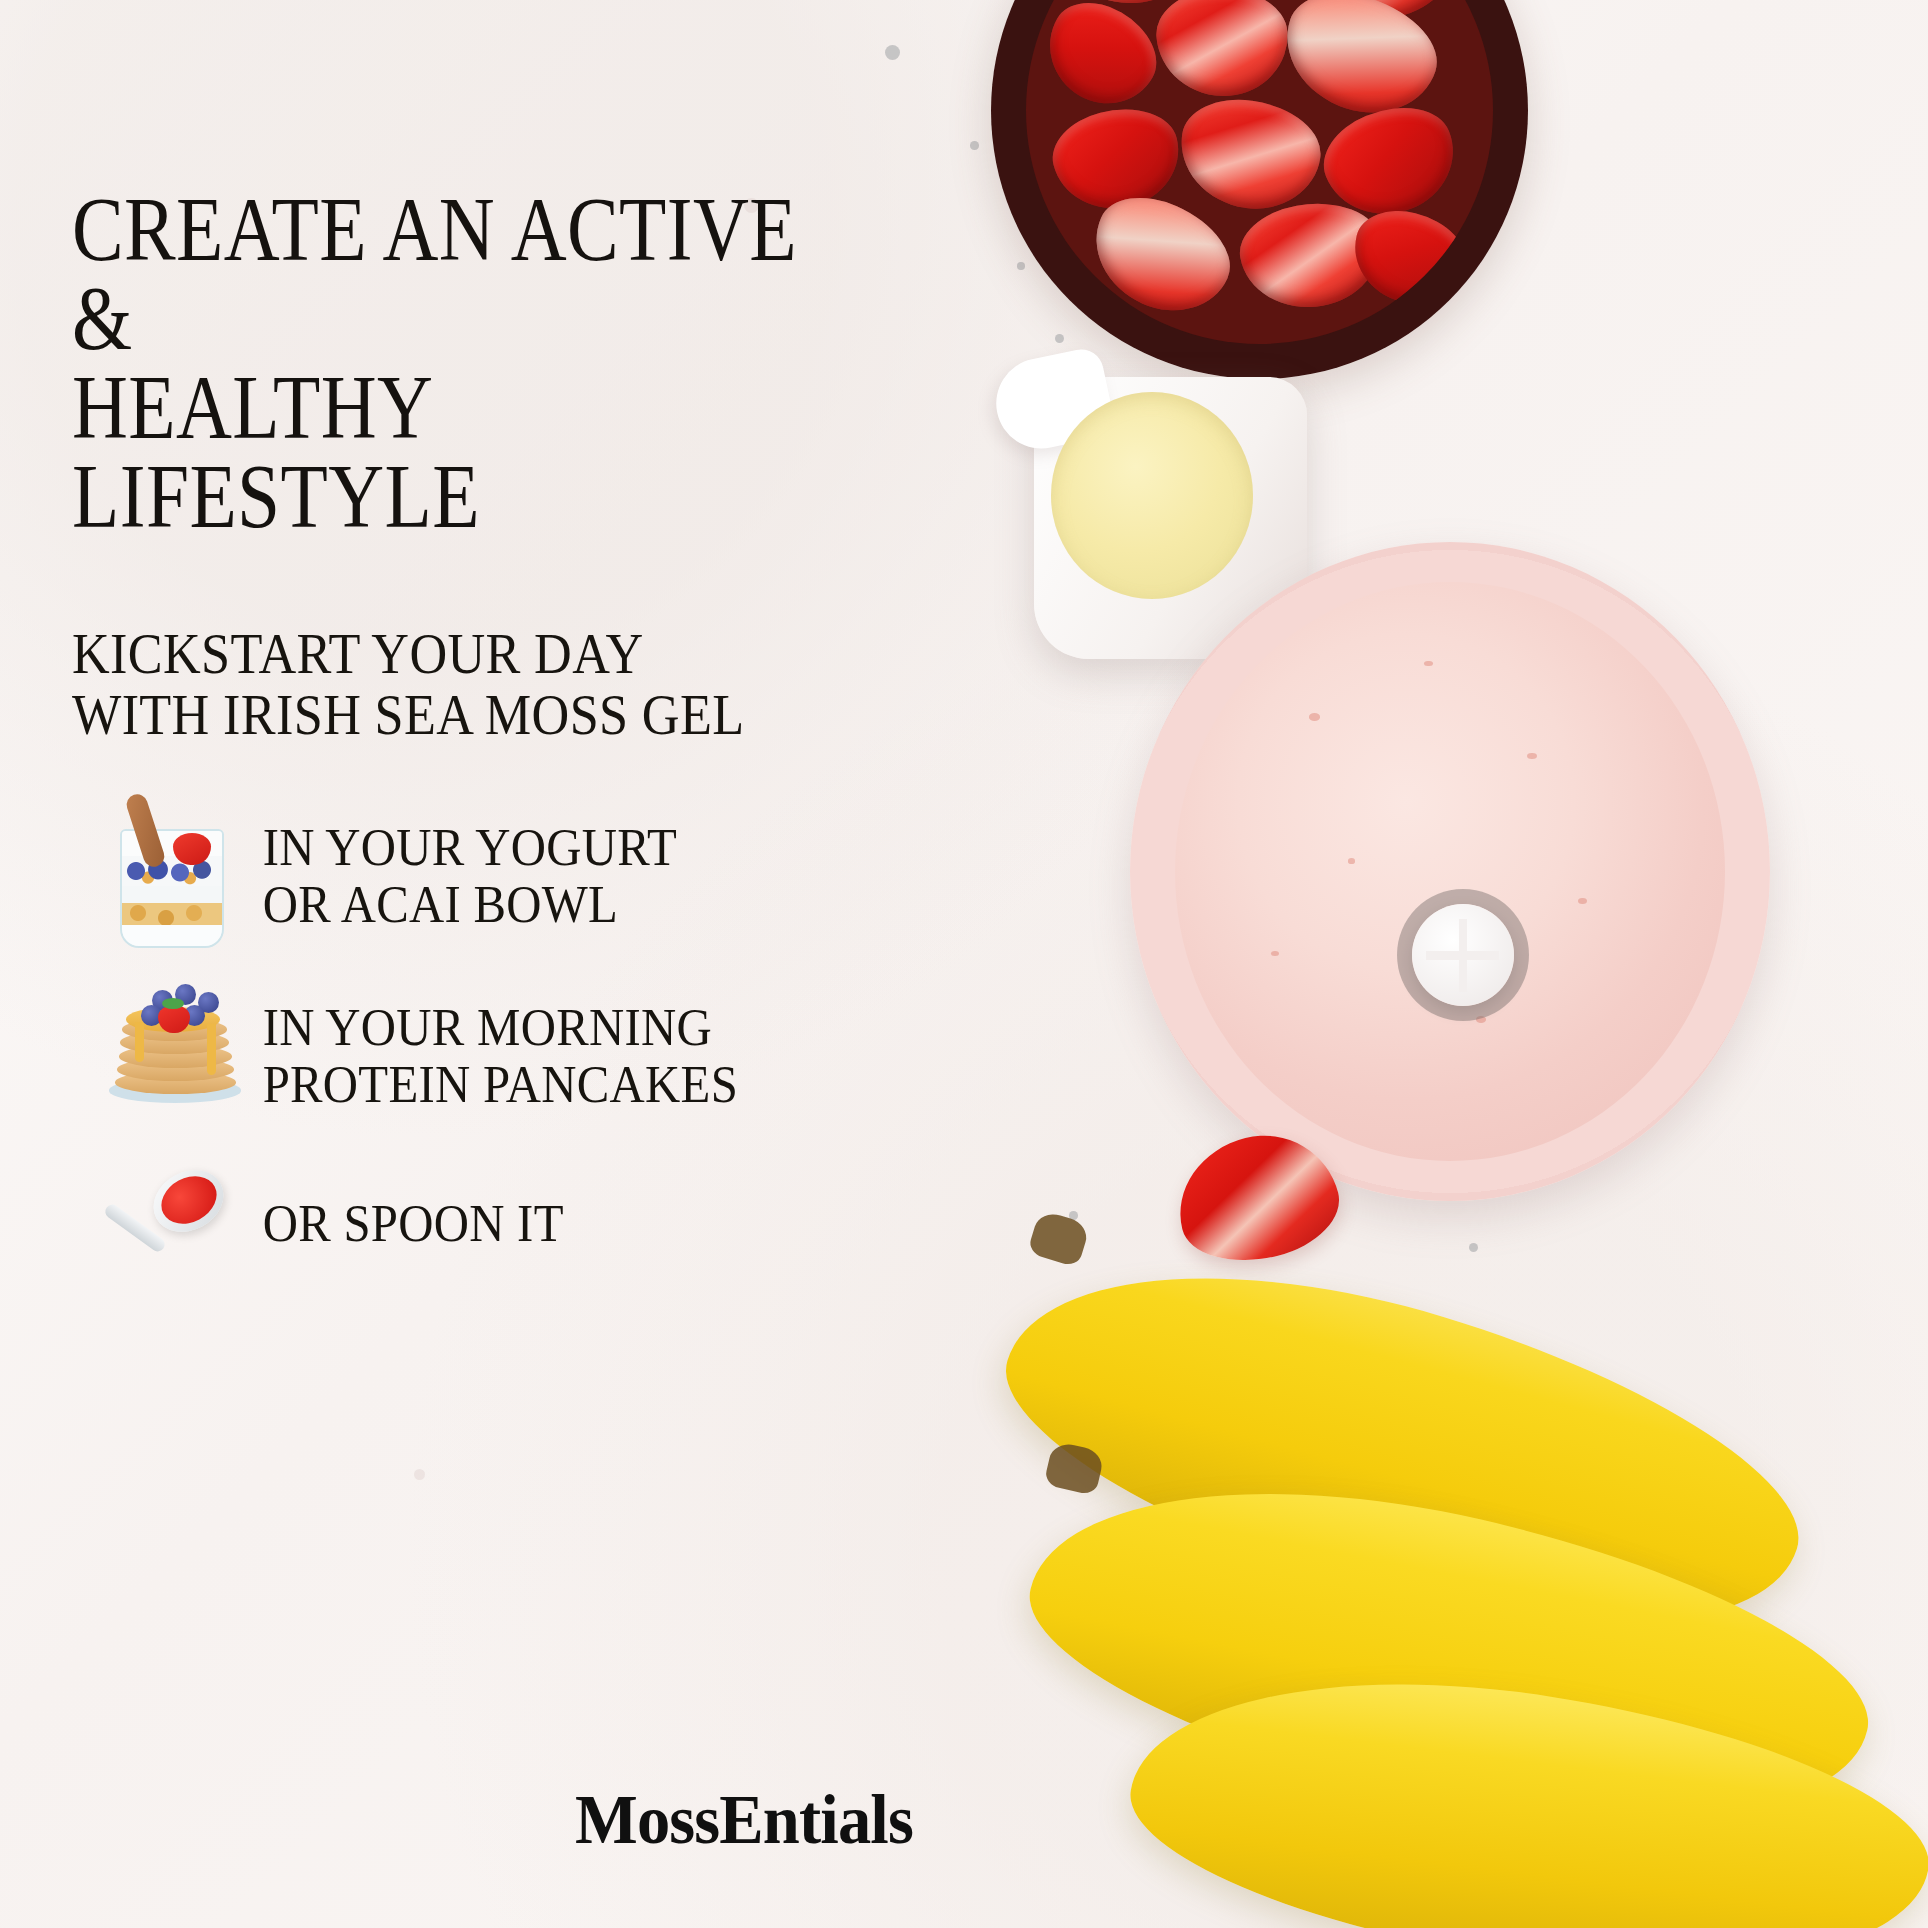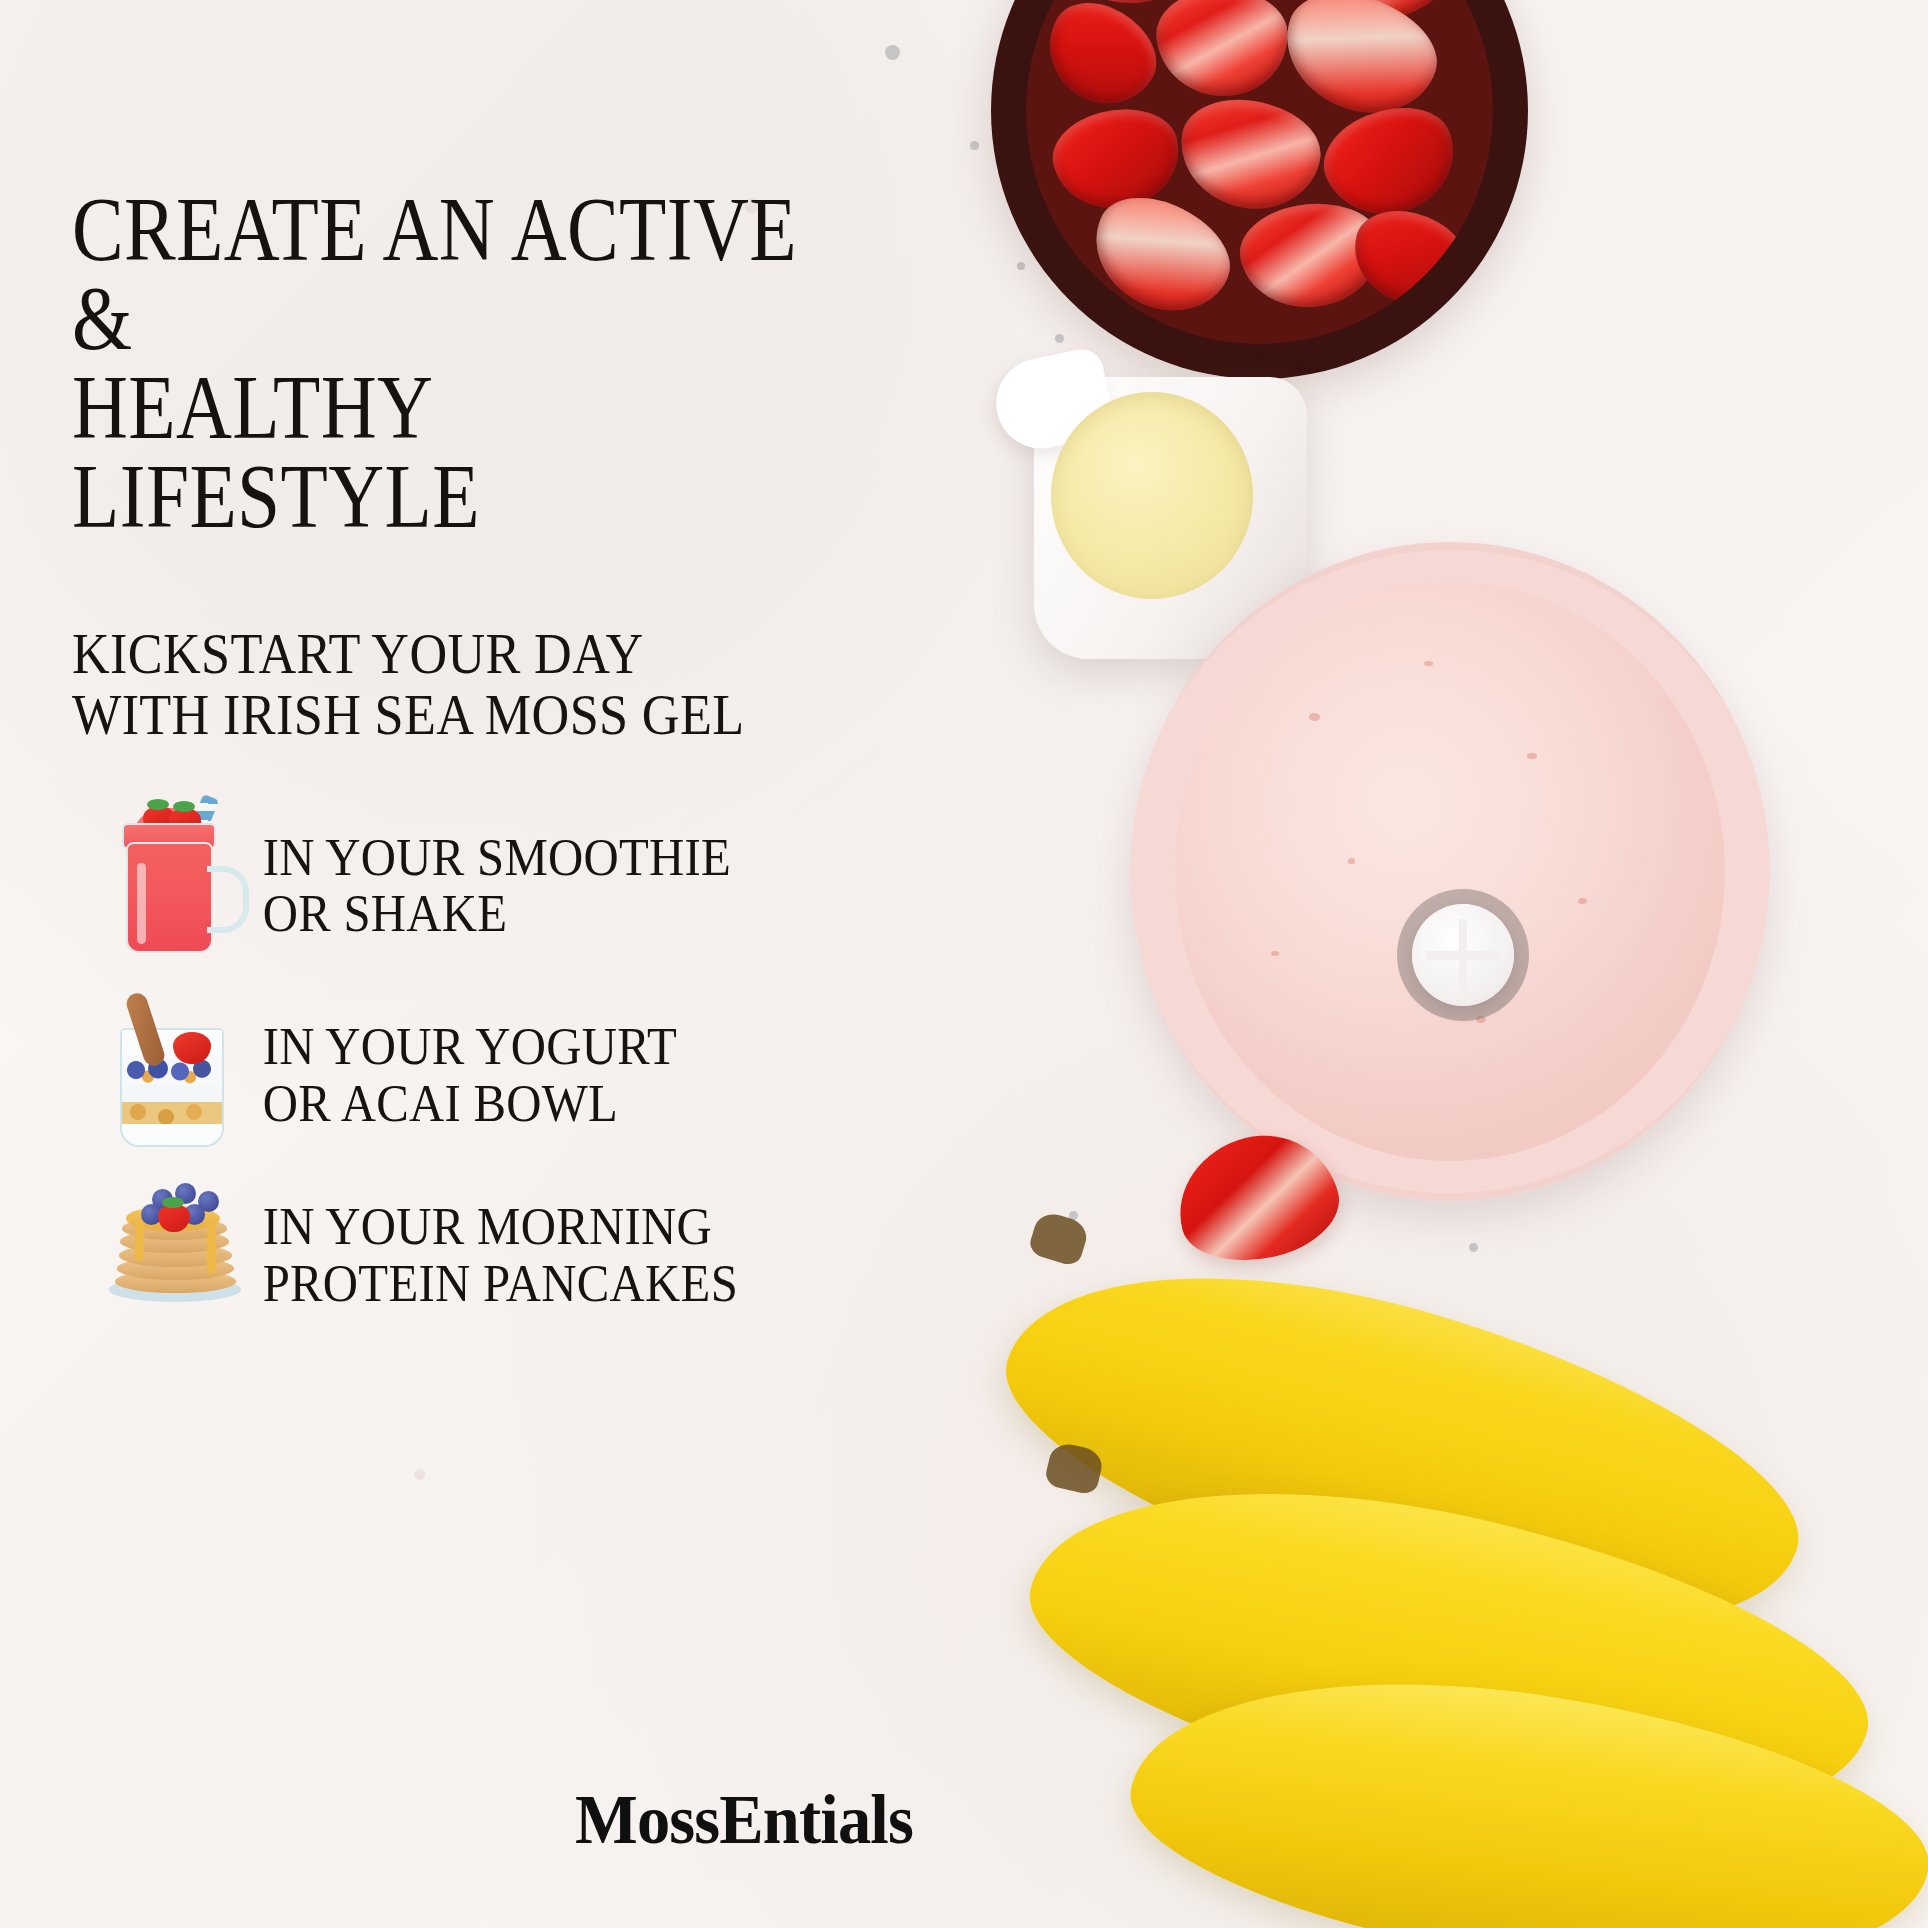--- a/index.html
+++ b/index.html
@@ -253,36 +253,20 @@
   <div class="content">
 
     <div class="headline">CREATE AN ACTIVE &amp;
 HEALTHY LIFESTYLE</div>
 
     <div class="subhead">KICKSTART YOUR DAY
 WITH IRISH SEA MOSS GEL</div>
 
     <div class="uses">
 
-      <div class="use-row r1">
-        <div class="icon-wrap">
-          <div class="ic">
-            <div class="straw"></div>
-            <div class="jar-dome"></div>
-            <div class="mini-berry" style="left:49px;top:13px;"></div>
-            <div class="mini-berry" style="left:75px;top:15px;"></div>
-            <div class="jar-lid"></div>
-            <div class="jar-body"></div>
-            <div class="jar-handle"></div>
-            <div class="jar-hl"></div>
-          </div>
-        </div>
-        <div class="use-text">IN YOUR SMOOTHIE
-OR SHAKE</div>
-      </div>
 
       <div class="use-row r2">
         <div class="icon-wrap">
           <div class="ic">
             <div class="glass">
               <div class="lay white1"></div>
               <div class="lay berries"></div>
               <div class="lay cream"></div>
               <div class="lay granola"></div>
               <div class="lay white2"></div>
@@ -313,20 +297,30 @@
             <div class="bb" style="left:104px;top:19px;"></div>
             <div class="bb" style="left:90px;top:32px;"></div>
             <div class="bb" style="left:47px;top:32px;"></div>
             <div class="mini-berry" style="left:64px;top:32px;"></div>
           </div>
         </div>
         <div class="use-text">IN YOUR MORNING
 PROTEIN PANCAKES</div>
       </div>
 
+      <div class="use-row r5">
+        <div class="icon-wrap">
+          <div class="ic">
+            <div class="sp-bowl"></div>
+            <div class="sp-jam"></div>
+            <div class="sp-handle"></div>
+          </div>
+        </div>
+        <div class="use-text">OR SPOON IT</div>
+      </div>
 
     </div>
 
     <div class="brand">MossEntials</div>
   </div>
 
 </div>
 
 
 </body></html>

